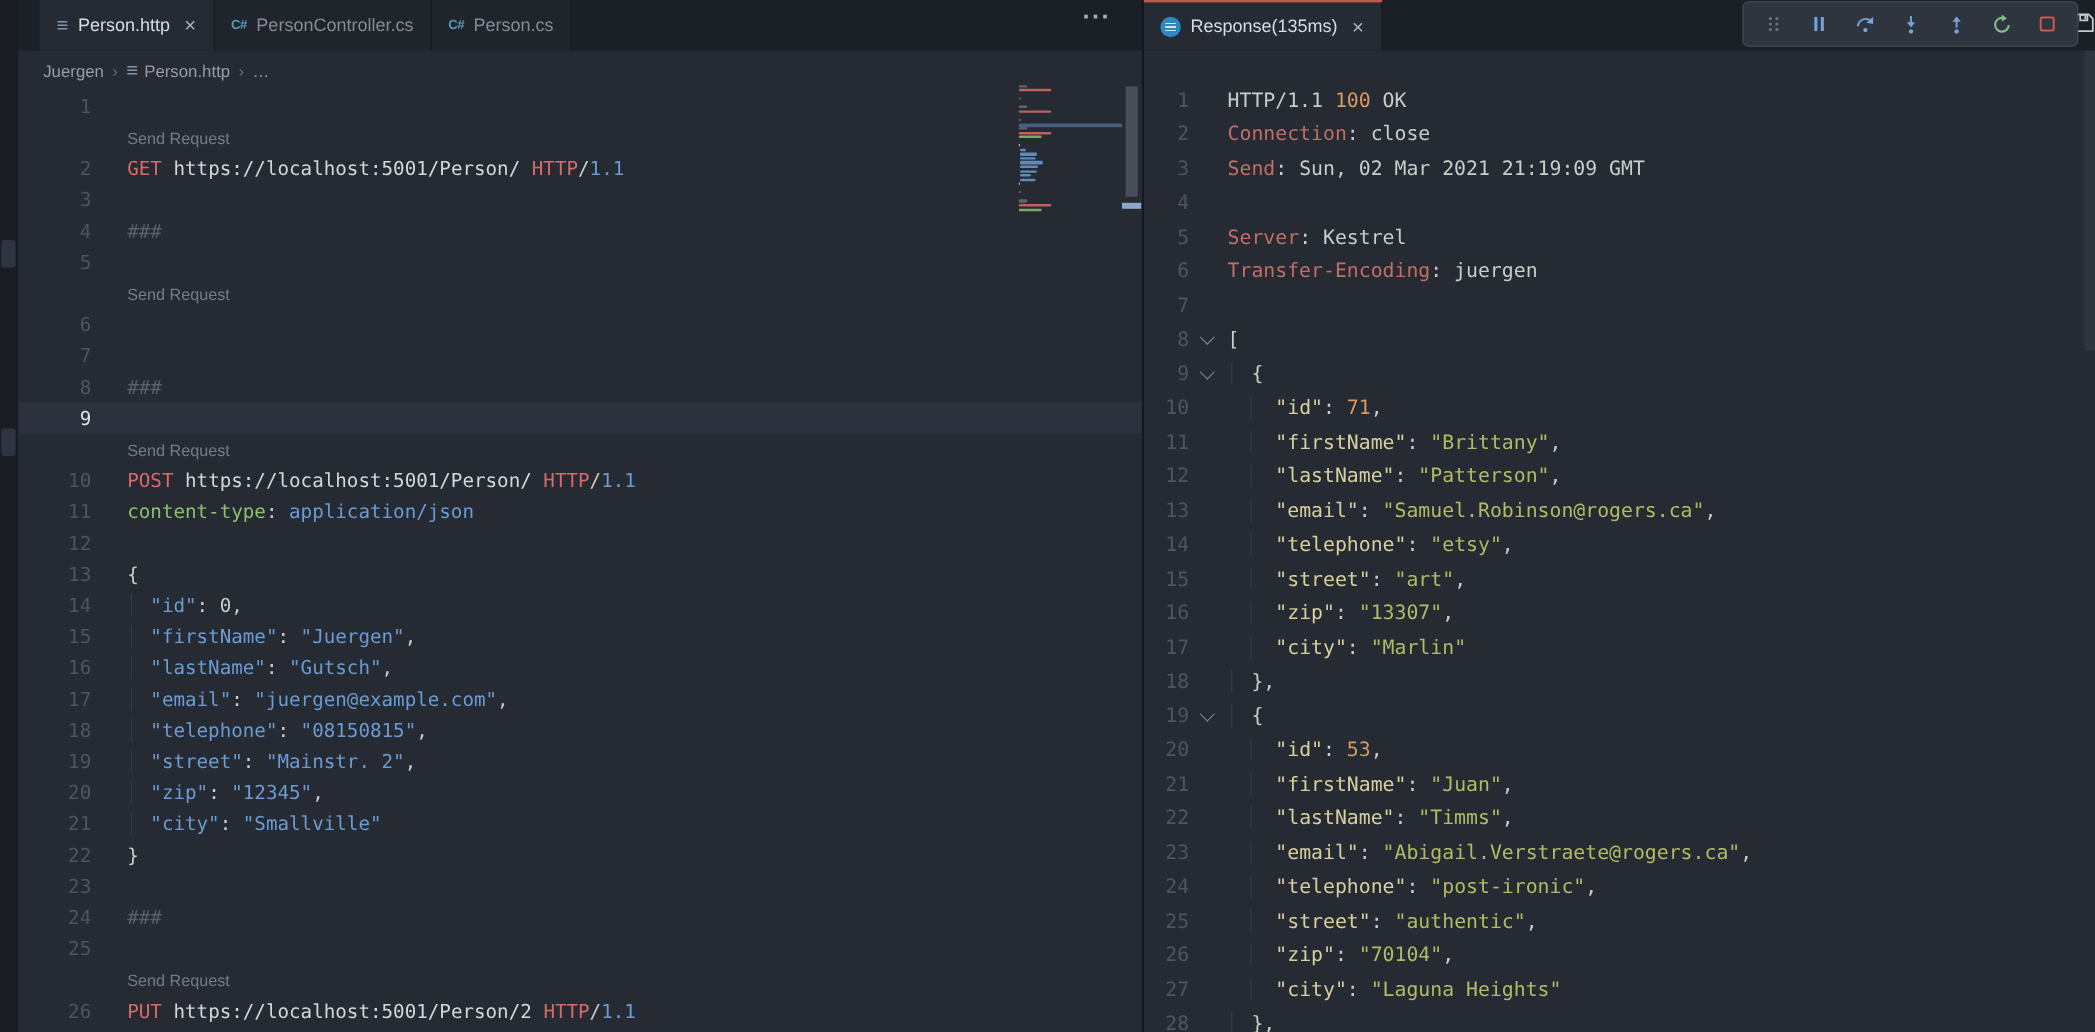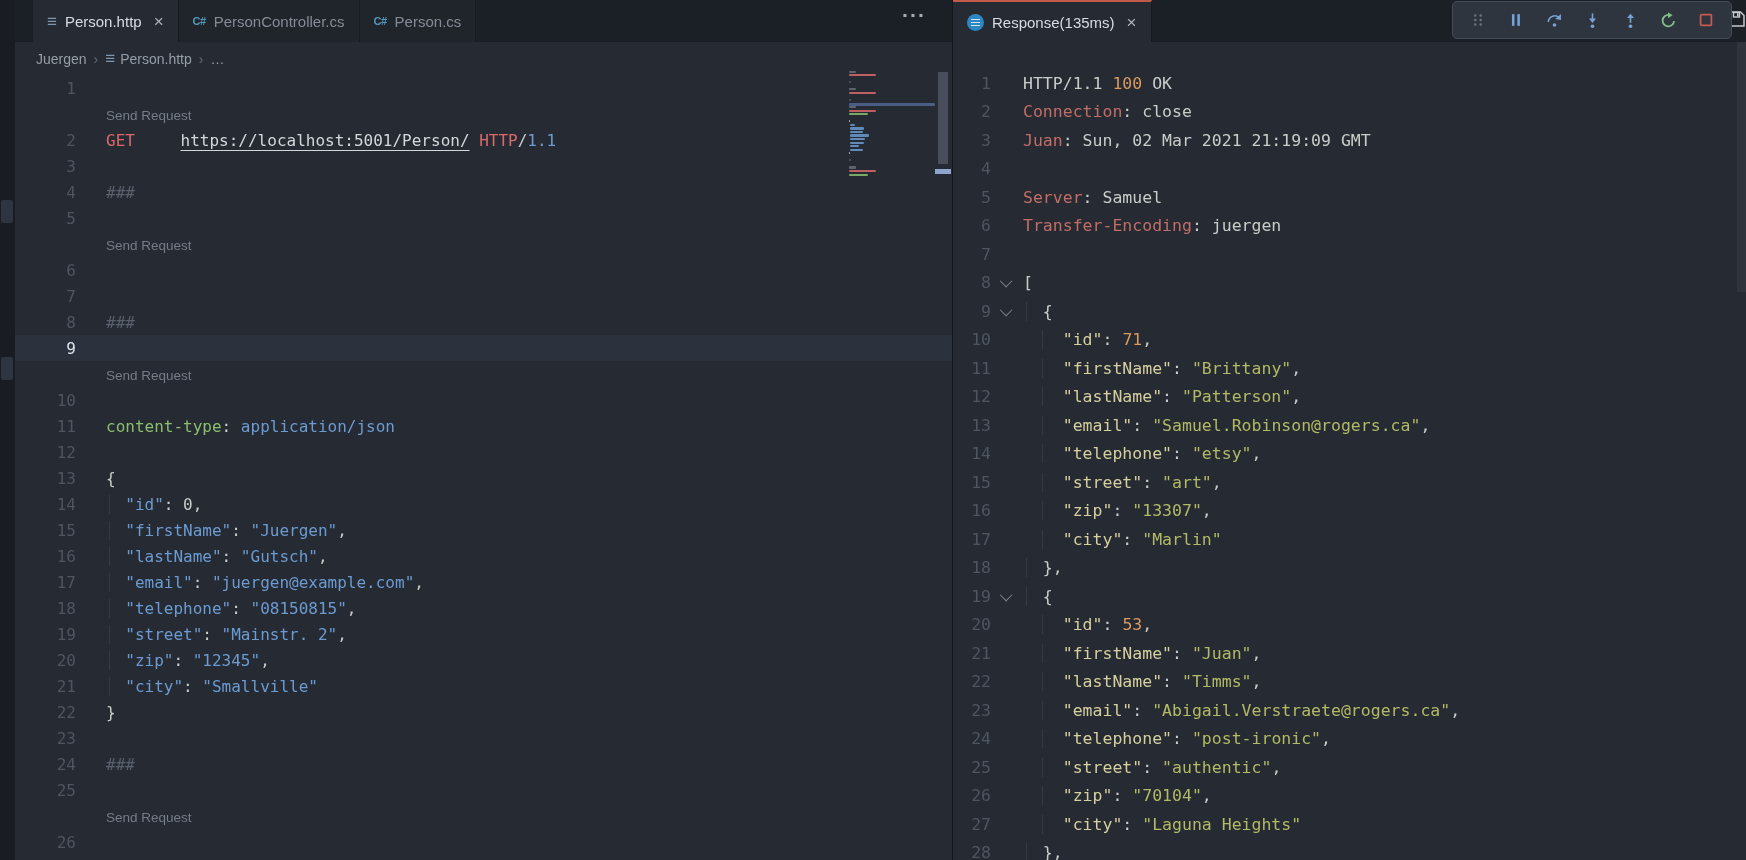--- a/index.html
+++ b/index.html
@@ -48,21 +48,21 @@
   .row.active .ln{color:#dde2e9;}
   .foldcol{flex:0 0 auto;display:flex;align-items:center;justify-content:center;}
   #left-code .foldcol{width:30px;}
   #right-code .foldcol{width:32px;}
   .chev{width:8px;height:8px;border-left:1.6px solid #7a828c;border-bottom:1.6px solid #7a828c;
         transform:rotate(-45deg) translateY(-2px);cursor:pointer;}
   .code{white-space:pre;font-family:"DejaVu Sans Mono",monospace;position:relative;}
   .guide{position:absolute;top:0;bottom:0;width:1px;background:rgba(255,255,255,0.07);}
 
   .sg-m{color:#d96a6a;}
-  .sg-u{color:#d2d7da;text-decoration:underline;text-underline-offset:4px;cursor:pointer;margin-left:36px;}
+  .sg-u{color:#d2d7da;text-underline-offset:4px;cursor:pointer;}
   .sg-b{color:#6b9bd2;}
   .sg-g{color:#8cbf6e;}
   .sg-h{color:#59606b;}
   .sg-w{color:#c8cdc9;}
   .sg-k{color:#d6cf9e;}
   .sg-s{color:#b2ba65;}
   .sg-n2{color:#d9995f;}
   .sg-r{color:#c26d66;}
   .sg-lens{color:#757c87;font-family:"Liberation Sans",sans-serif;font-size:13.5px;cursor:pointer;}
 
@@ -181,20 +181,21 @@
         <span class="code"></span>
       </div>
       <div class="row">
         <span class="ln"></span>
         <span class="foldcol"></span>
         <span class="code"><span class="sg-lens">Send Request</span></span>
       </div>
       <div class="row">
         <span class="ln">10</span>
         <span class="foldcol"></span>
+        <span class="code"><span class="sg-m">POST</span><span class="sg-w"> </span><span class="sg-u">https://localhost:5001/Person/</span><span class="sg-w"> </span><span class="sg-m">HTTP</span><span class="sg-w">/</span><span class="sg-b">1.1</span></span>
       </div>
       <div class="row">
         <span class="ln">11</span>
         <span class="foldcol"></span>
         <span class="code"><span class="sg-g">content-type</span><span class="sg-w">: </span><span class="sg-b">application/json</span></span>
       </div>
       <div class="row">
         <span class="ln">12</span>
         <span class="foldcol"></span>
         <span class="code"></span>
@@ -265,20 +266,21 @@
         <span class="code"></span>
       </div>
       <div class="row">
         <span class="ln"></span>
         <span class="foldcol"></span>
         <span class="code"><span class="sg-lens">Send Request</span></span>
       </div>
       <div class="row">
         <span class="ln">26</span>
         <span class="foldcol"></span>
+        <span class="code"><span class="sg-m">PUT</span><span class="sg-w"> </span><span class="sg-u">https://localhost:5001/Person/2</span><span class="sg-w"> </span><span class="sg-m">HTTP</span><span class="sg-w">/</span><span class="sg-b">1.1</span></span>
       </div>
       <div class="row">
         <span class="ln">27</span>
         <span class="foldcol"></span>
         <span class="code"><span class="sg-g">content-type</span><span class="sg-w">: </span><span class="sg-b">application/json</span></span>
       </div>
     </div>
 </div>
 
 <div id="minimap">
@@ -327,30 +329,30 @@
         <span class="code"><span class="sg-w">HTTP/1.1 </span><span class="sg-n2">100</span><span class="sg-w"> OK</span></span>
       </div>
       <div class="row">
         <span class="ln">2</span>
         <span class="foldcol"></span>
         <span class="code"><span class="sg-r">Connection</span><span class="sg-w">: close</span></span>
       </div>
       <div class="row">
         <span class="ln">3</span>
         <span class="foldcol"></span>
-        <span class="code"><span class="sg-r">Juan</span><span class="sg-w">: Sun, 02 Mar 2021 21:19:09 GMT</span></span>
+        <span class="code"><span class="sg-r">Send</span><span class="sg-w">: Sun, 02 Mar 2021 21:19:09 GMT</span></span>
       </div>
       <div class="row">
         <span class="ln">4</span>
         <span class="foldcol"></span>
       </div>
       <div class="row">
         <span class="ln">5</span>
         <span class="foldcol"></span>
-        <span class="code"><span class="sg-r">Server</span><span class="sg-w">: Samuel</span></span>
+        <span class="code"><span class="sg-r">Server</span><span class="sg-w">: Kestrel</span></span>
       </div>
       <div class="row">
         <span class="ln">6</span>
         <span class="foldcol"></span>
         <span class="code"><span class="sg-r">Transfer-Encoding</span><span class="sg-w">: juergen</span></span>
       </div>
       <div class="row">
         <span class="ln">7</span>
         <span class="foldcol"></span>
         <span class="code"></span>

